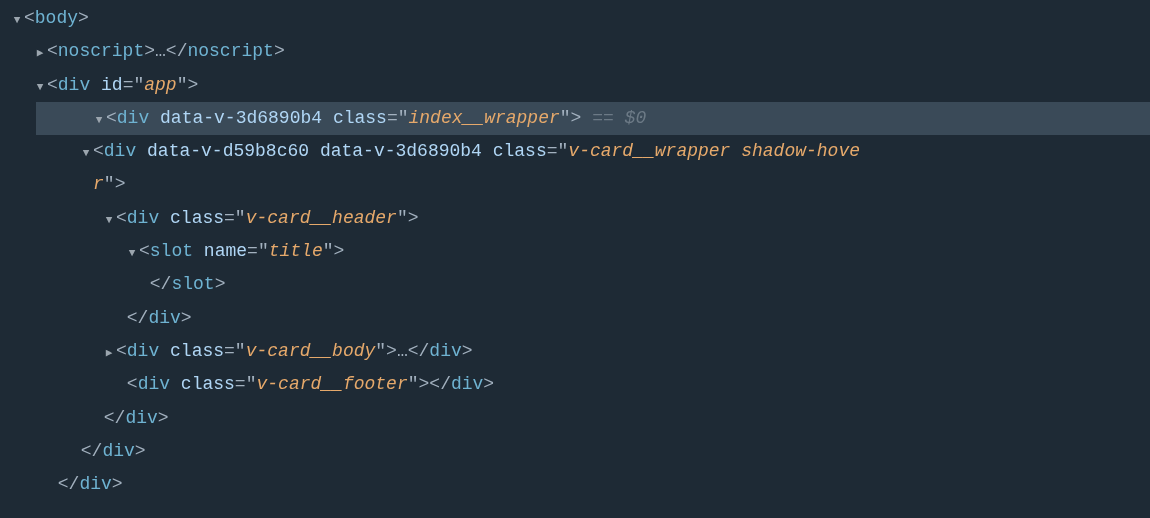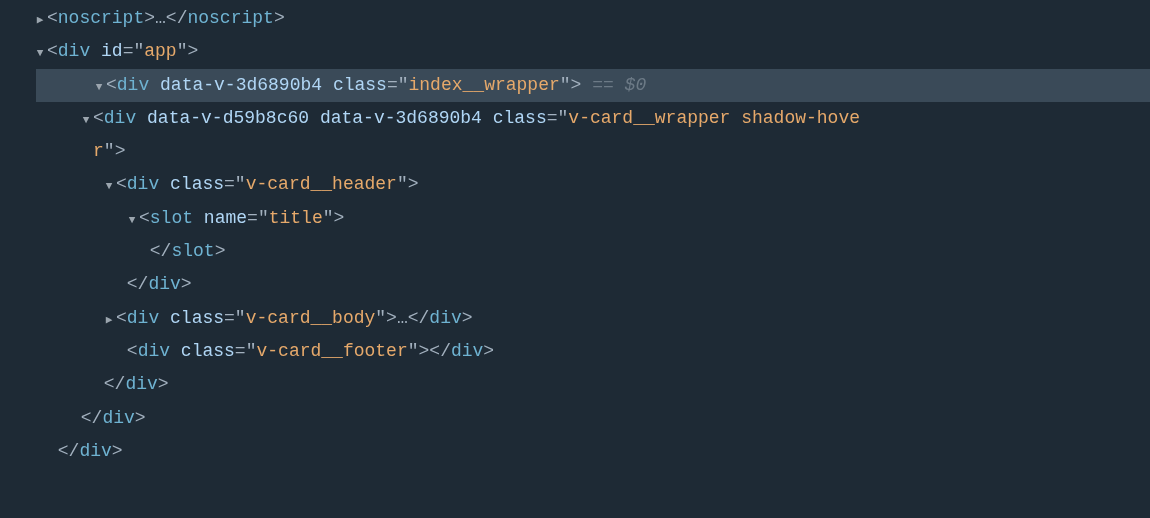--- a/index.html
+++ b/index.html
@@ -29,33 +29,34 @@
     text-align: center;
     color: #9ba5ae;
     cursor: pointer;
     user-select: none;
     vertical-align: baseline;
   }
   .arrow.blank { color: transparent; }
   .t-punct { color: #a3b1bf; }
   .t-tag   { color: #6fb3d2; }
   .t-attrn { color: #b0d6f5; }
-  .t-attrv { color: #e6a96b; }
+  .t-attrv { color: #e6a96b; font-style: italic; }
   .t-eq    { color: #a3b1bf; }
   .t-dim   { color: #6c7a86; }
   .t-ell   { color: #a3b1bf; }
   .annotation-arrow {
     position: absolute;
     pointer-events: none;
   }
 </style>
 </head>
 <body>
 
 <div class="tree" id="tree">
+    <div class="row"><span style="display: inline-block; width: 0px;"></span><span class="arrow" style="font-size: 11px;">▼</span><span class="t-punct">&lt;</span><span class="t-tag">body</span><span class="t-punct">&gt;</span></div>
     <div class="row"><span style="display: inline-block; width: 23px;"></span><span class="arrow" style="font-size: 11px;">▶</span><span class="t-punct">&lt;</span><span class="t-tag">noscript</span><span class="t-punct">&gt;</span><span class="t-ell">…</span><span class="t-punct">&lt;/</span><span class="t-tag">noscript</span><span class="t-punct">&gt;</span></div>
     <div class="row"><span style="display: inline-block; width: 23px;"></span><span class="arrow" style="font-size: 11px;">▼</span><span class="t-punct">&lt;</span><span class="t-tag">div</span><span> </span><span class="t-attrn">id</span><span class="t-eq">=</span><span class="t-punct">"</span><span class="t-attrv">app</span><span class="t-punct">"</span><span class="t-punct">&gt;</span></div>
     <div class="row selected"><span style="display: inline-block; width: 46px;"></span><span class="arrow" style="font-size: 11px;">▼</span><span class="t-punct">&lt;</span><span class="t-tag">div</span><span> </span><span class="t-attrn">data-v-3d6890b4</span><span> </span><span class="t-attrn">class</span><span class="t-eq">=</span><span class="t-punct">"</span><span class="t-attrv">index__wrapper</span><span class="t-punct">"</span><span class="t-punct">&gt;</span><span> </span><span class="t-dim" style="font-style: italic;">== $0</span></div>
     <div class="row"><span style="display: inline-block; width: 69px;"></span><span class="arrow" style="font-size: 11px;">▼</span><span class="t-punct">&lt;</span><span class="t-tag">div</span><span> </span><span class="t-attrn">data-v-d59b8c60</span><span> </span><span class="t-attrn">data-v-3d6890b4</span><span> </span><span class="t-attrn">class</span><span class="t-eq">=</span><span class="t-punct">"</span><span class="t-attrv">v-card__wrapper shadow-hove</span></div>
     <div class="row"><span style="display: inline-block; width: 69px;"></span><span class="arrow blank">▼</span><span class="t-attrv">r</span><span class="t-punct">"</span><span class="t-punct">&gt;</span></div>
     <div class="row"><span style="display: inline-block; width: 92px;"></span><span class="arrow" style="font-size: 11px;">▼</span><span class="t-punct">&lt;</span><span class="t-tag">div</span><span> </span><span class="t-attrn">class</span><span class="t-eq">=</span><span class="t-punct">"</span><span class="t-attrv">v-card__header</span><span class="t-punct">"</span><span class="t-punct">&gt;</span></div>
     <div class="row"><span style="display: inline-block; width: 115px;"></span><span class="arrow" style="font-size: 11px;">▼</span><span class="t-punct">&lt;</span><span class="t-tag">slot</span><span> </span><span class="t-attrn">name</span><span class="t-eq">=</span><span class="t-punct">"</span><span class="t-attrv">title</span><span class="t-punct">"</span><span class="t-punct">&gt;</span></div>
     <div class="row"><span style="display: inline-block; width: 115px;"></span><span class="arrow blank">▼</span><span> </span><span class="t-punct">&lt;/</span><span class="t-tag">slot</span><span class="t-punct">&gt;</span></div>
     <div class="row"><span style="display: inline-block; width: 92px;"></span><span class="arrow blank">▼</span><span> </span><span class="t-punct">&lt;/</span><span class="t-tag">div</span><span class="t-punct">&gt;</span></div>
     <div class="row"><span style="display: inline-block; width: 92px;"></span><span class="arrow" style="font-size: 11px;">▶</span><span class="t-punct">&lt;</span><span class="t-tag">div</span><span> </span><span class="t-attrn">class</span><span class="t-eq">=</span><span class="t-punct">"</span><span class="t-attrv">v-card__body</span><span class="t-punct">"</span><span class="t-punct">&gt;</span><span class="t-ell">…</span><span class="t-punct">&lt;/</span><span class="t-tag">div</span><span class="t-punct">&gt;</span></div>

